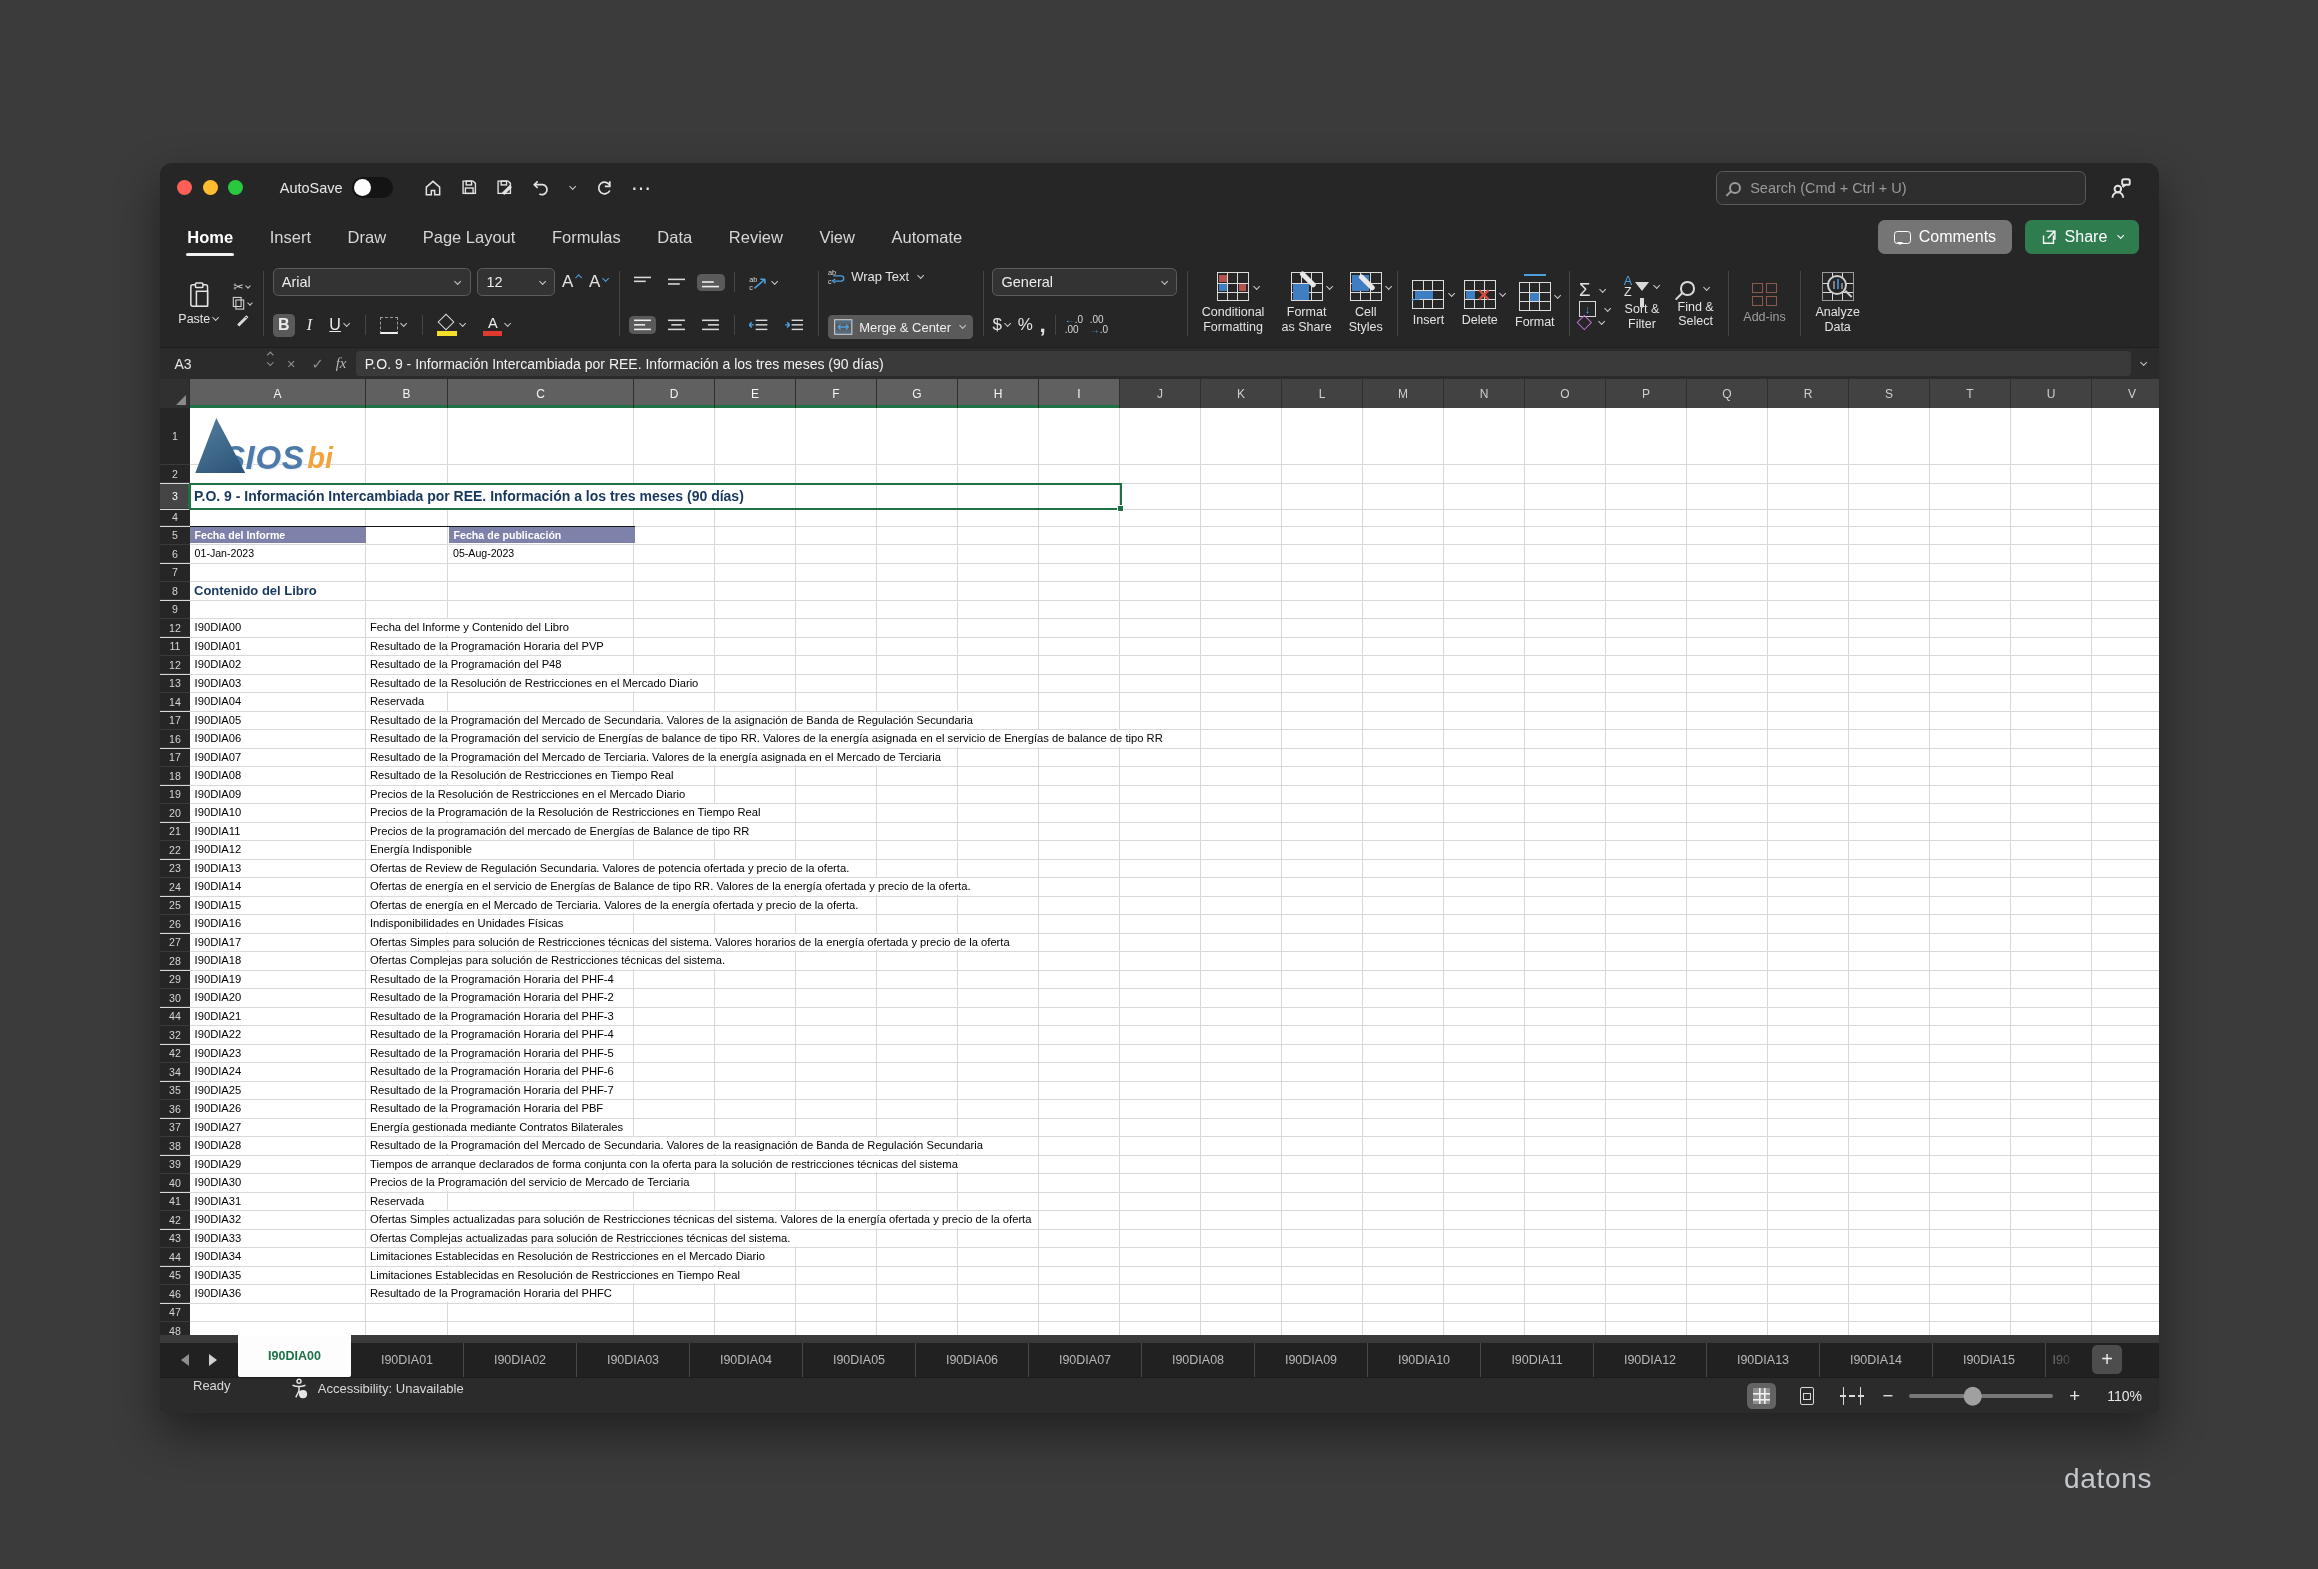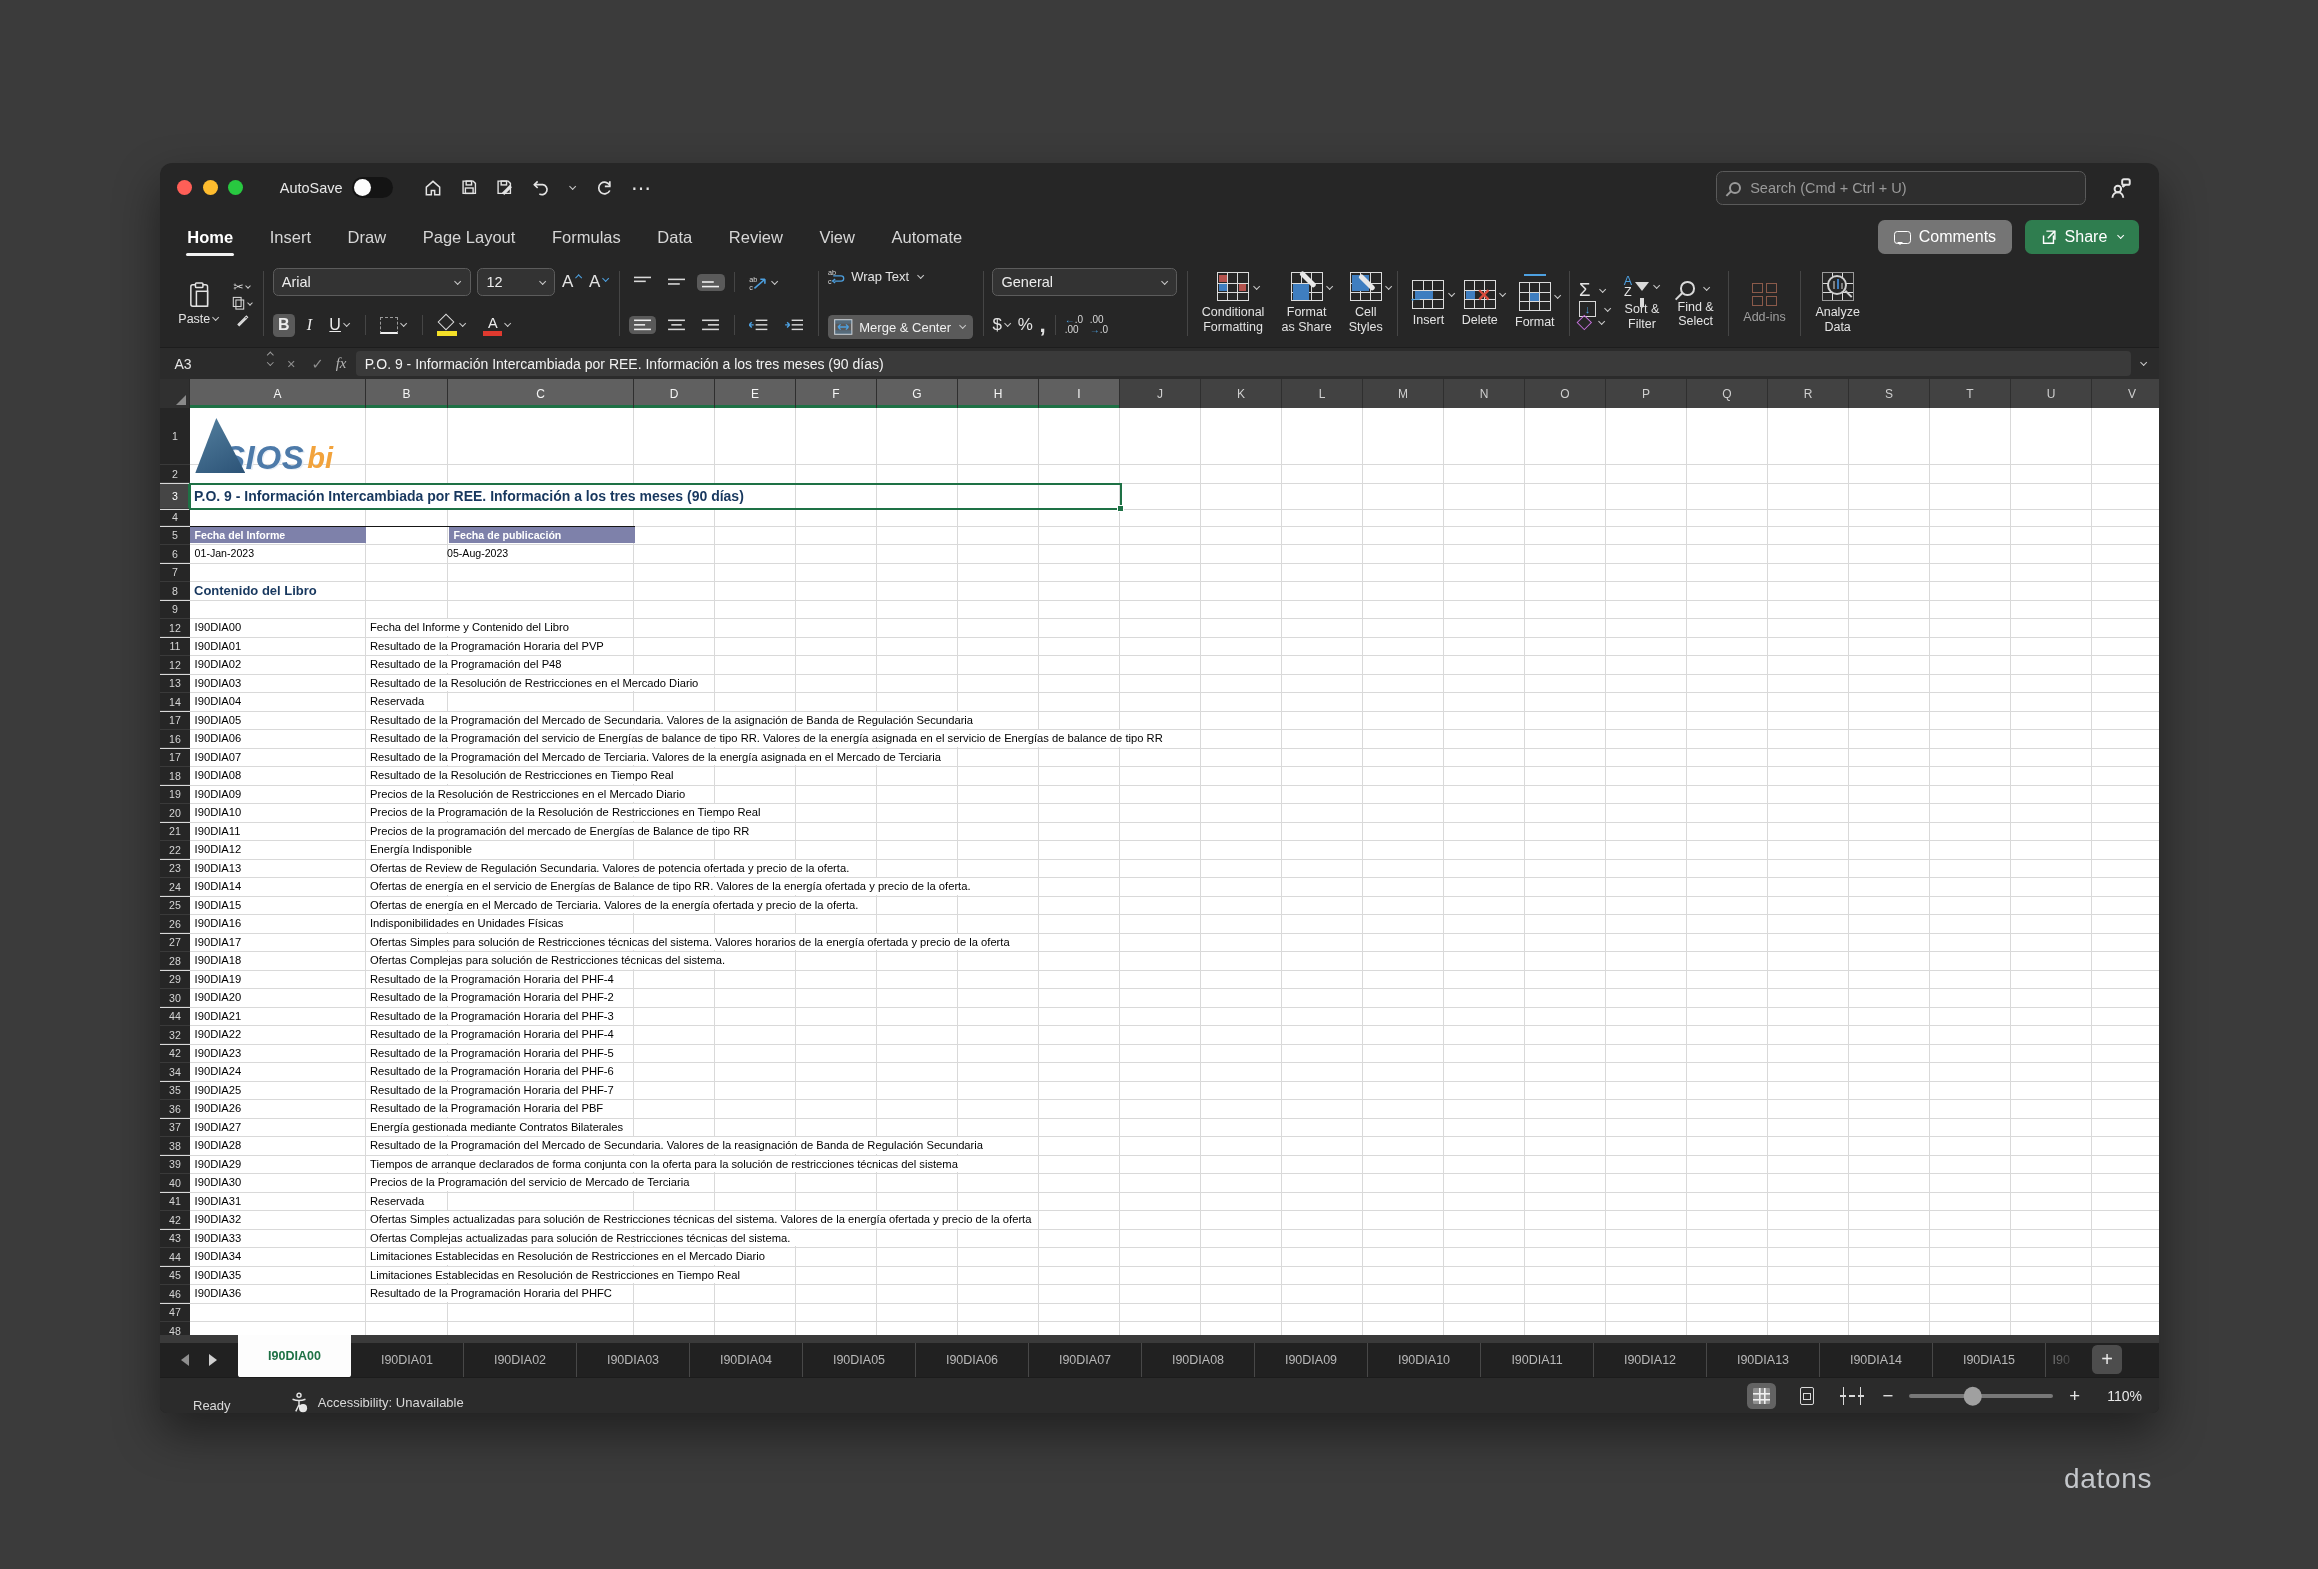--- a/index.html
+++ b/index.html
@@ -132,21 +132,21 @@
   .tri { width:0; height:0; border-top:6.6px solid transparent; border-bottom:6.6px solid transparent; }
   .tri.left { border-right:8px solid #8f8f8f; }
   .tri.right { border-left:8px solid #d0d0d0; }
   .stab { height:34px; width:113px; display:flex; align-items:center; justify-content:center; color:#b9b9b9; font-size:12.5px; border-right:0.7px solid #484848; white-space:nowrap; }
   .stab.active { height:42px; background:#fdfdfd; color:#1e7145; font-weight:bold; border-right:none; border-radius:0 0 2.6px 2.6px; }
   .stab.fade { width:42px; border-right:none; position:relative; overflow:hidden; color:#8a8a8a; justify-content:flex-start; padding-left:6.6px; }
   .stab.fade::after { content:""; position:absolute; inset:0; background:linear-gradient(90deg, rgba(33,33,33,0) 0%, #212121 85%); }
   .addtab { height:29px; width:30px; margin:0 0 2.6px 4px; border-radius:5.3px; background:#4d4d4d; color:#e8e8e8; font-size:20px; display:flex; align-items:center; justify-content:center; }
 
   
-  .statusbar { height:36px; flex:0 0 36px; background:#2b2b2b; border-top:0.7px solid #1c1c1c; display:flex; align-items:flex-end; padding:0 16px 0 33px; color:#d9d9d9; font-size:13px; position:relative; }
+  .statusbar { height:36px; flex:0 0 36px; background:#2b2b2b; border-top:0.7px solid #1c1c1c; display:flex; align-items:flex-start; padding:0 16px 0 33px; color:#d9d9d9; font-size:13px; position:relative; }
   .acc { display:flex; align-items:center; gap:9.2px; margin-left:58px; }
   .sb-right { position:absolute; right:17px; top:0; height:36px; display:flex; align-items:center; gap:16px; }
   .viewic { width:29px; height:26px; border-radius:5.3px; display:flex; align-items:center; justify-content:center; }
   .viewic.on { background:#636363; }
   .gridic { width:17px; height:16px; background:
         linear-gradient(#f0f0f0,#f0f0f0) 0 5.3px/100% 1.6px no-repeat,
         linear-gradient(#f0f0f0,#f0f0f0) 0 10.6px/100% 1.6px no-repeat,
         linear-gradient(90deg,#f0f0f0,#f0f0f0) 5.3px 0/1.6px 100% no-repeat,
         linear-gradient(90deg,#f0f0f0,#f0f0f0) 10.6px 0/1.6px 100% no-repeat,
         #8f8f8f; border-radius:1.3px; }
@@ -786,21 +786,21 @@
             <div class="gcell" style="width: 81px; flex: 0 0 81px;"></div>
             <div class="gcell" style="width: 81px; flex: 0 0 81px;"></div>
             <div class="gcell" style="width: 81px; flex: 0 0 81px;"></div>
             <div class="gcell" style="width: 81px; flex: 0 0 81px;"></div>
             <div class="gcell" style="width: 81px; flex: 0 0 81px;"></div>
             <div class="gcell" style="width: 81px; flex: 0 0 81px;"></div>
             <div class="gcell" style="width: 81px; flex: 0 0 81px;"></div>
             <div class="gcell" style="width: 81px; flex: 0 0 81px;"></div>
             <div class="gcell" style="width: 81px; flex: 0 0 81px;"></div>
             <span class="ctext nobg" style="left: 4.6px; font-size: 10.6px;">01-Jan-2023</span>
-            <span class="ctext nobg" style="left: 257px; font-size: 10.6px;">05-Aug-2023</span>
+            <span class="ctext nobg" style="left: 263px; font-size: 10.6px;">05-Aug-2023</span>
           </div>
         </div>
         <div class="grow" style="height: 18.5px;">
           <div class="rnum">7</div>
           <div class="cellswrap">
             <div class="gcell" style="width: 176px; flex: 0 0 176px;"></div>
             <div class="gcell" style="width: 82px; flex: 0 0 82px;"></div>
             <div class="gcell" style="width: 186px; flex: 0 0 186px;"></div>
             <div class="gcell" style="width: 81px; flex: 0 0 81px;"></div>
             <div class="gcell" style="width: 81px; flex: 0 0 81px;"></div>

